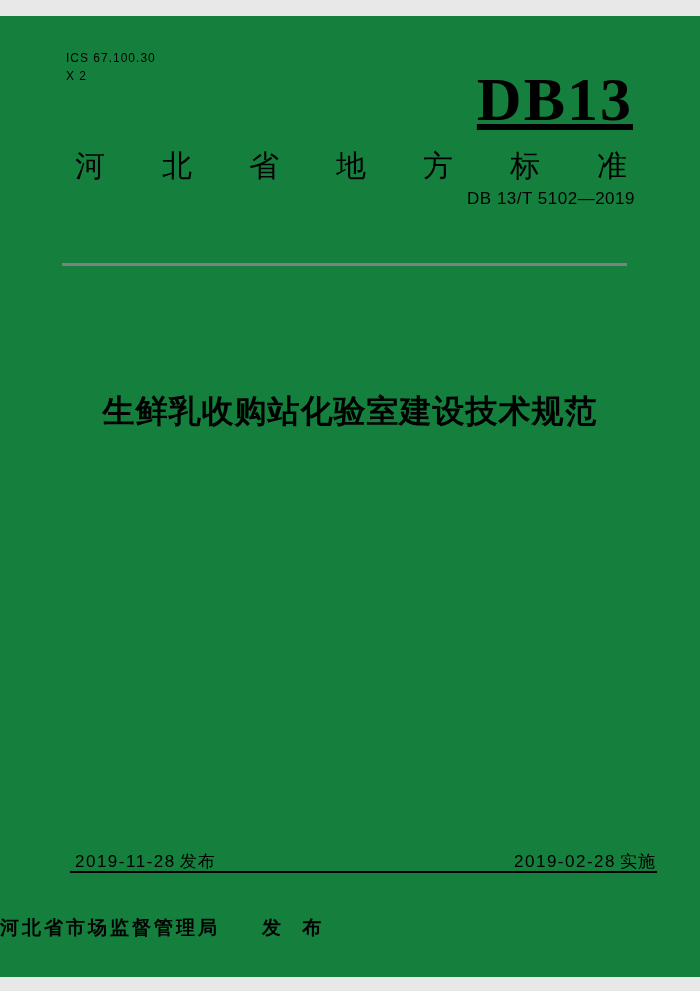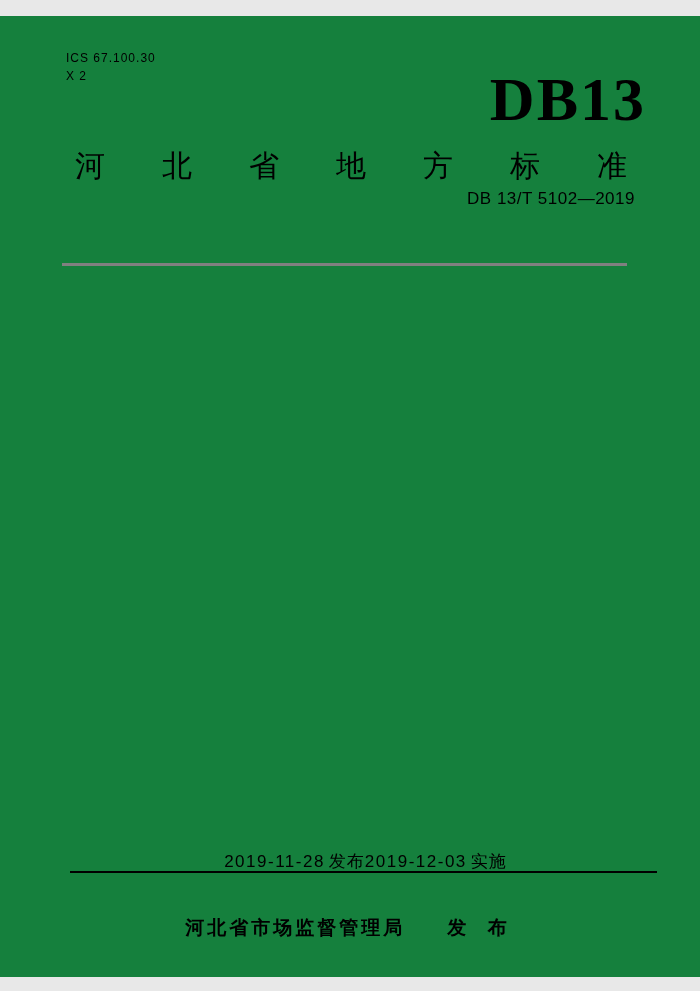--- a/index.html
+++ b/index.html
@@ -20,27 +20,28 @@
   .ics-block {
     position: absolute;
     left: 66px;
     top: 33px;
     font-size: 12px;
     line-height: 18px;
     letter-spacing: 1px;
   }
   .db-logo {
     position: absolute;
-    right: 54px;
+    right: 67px;
     top: 52px;
     font-family: "Liberation Serif", serif;
     font-weight: bold;
     font-size: 62px;
     line-height: 1;
     letter-spacing: 2px;
+    text-decoration: underline;
   }
   .std-name {
     position: absolute;
     left: 75px;
     width: 552px;
     top: 133px;
     font-size: 30px;
     line-height: 1.1;
     text-align: justify;
     text-align-last: justify;
@@ -71,39 +72,38 @@
     font-size: 32px;
     font-weight: bold;
     letter-spacing: 1px;
   }
   .date-row {
     position: absolute;
     left: 75px;
     right: 44px;
     top: 834px;
     display: flex;
-    justify-content: center;
+    justify-content: space-between;
     font-size: 17px;
     letter-spacing: 1.5px;
   }
   .date-row .lbl { margin-left: 4px; letter-spacing: 1px; }
   .footer-rule {
     position: absolute;
     left: 70px;
     right: 43px;
     top: 855px;
     height: 2px;
     background: #000000;
   }
   .publisher-row {
     position: absolute;
     left: 0;
     right: 0;
     top: 899px;
-    text-align: center;
     font-size: 19px;
     font-weight: bold;
     letter-spacing: 3px;
   }
   .publish-action {
     margin-left: 42px;
     letter-spacing: 8px;
   }
 </style>
 </head>
@@ -117,27 +117,28 @@
   </div>
 
   <div class="db-logo">DB13</div>
 
   <div class="std-name">河北省地方标准</div>
 
   <div class="std-number">DB 13/T 5102—2019</div>
 
   <div class="gray-rule"></div>
 
+  <h1 class="doc-title">生鲜乳收购站化验室建设技术规范</h1>
 
   <div class="date-row">
     <span>
       <span>2019-11-28</span><span class="lbl">发布</span>
     </span>
     <span>
-      <span>2019-12-03</span><span class="lbl">实施</span>
+      <span>2019-02-28</span><span class="lbl">实施</span>
     </span>
   </div>
 
   <div class="footer-rule"></div>
 
   <div class="publisher-row">
     <span>河北省市场监督管理局</span><span class="publish-action">发 布</span>
   </div>
 
 </div>

